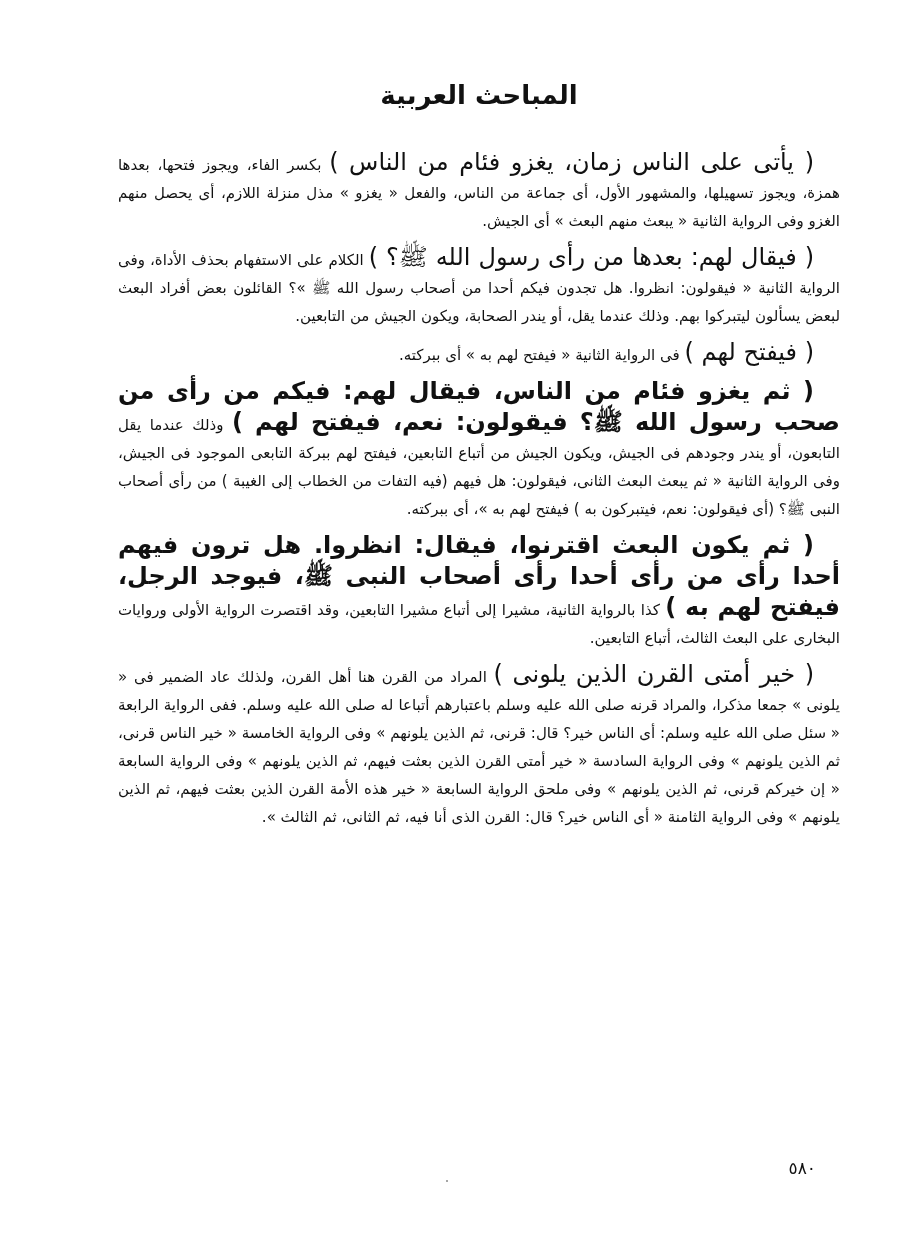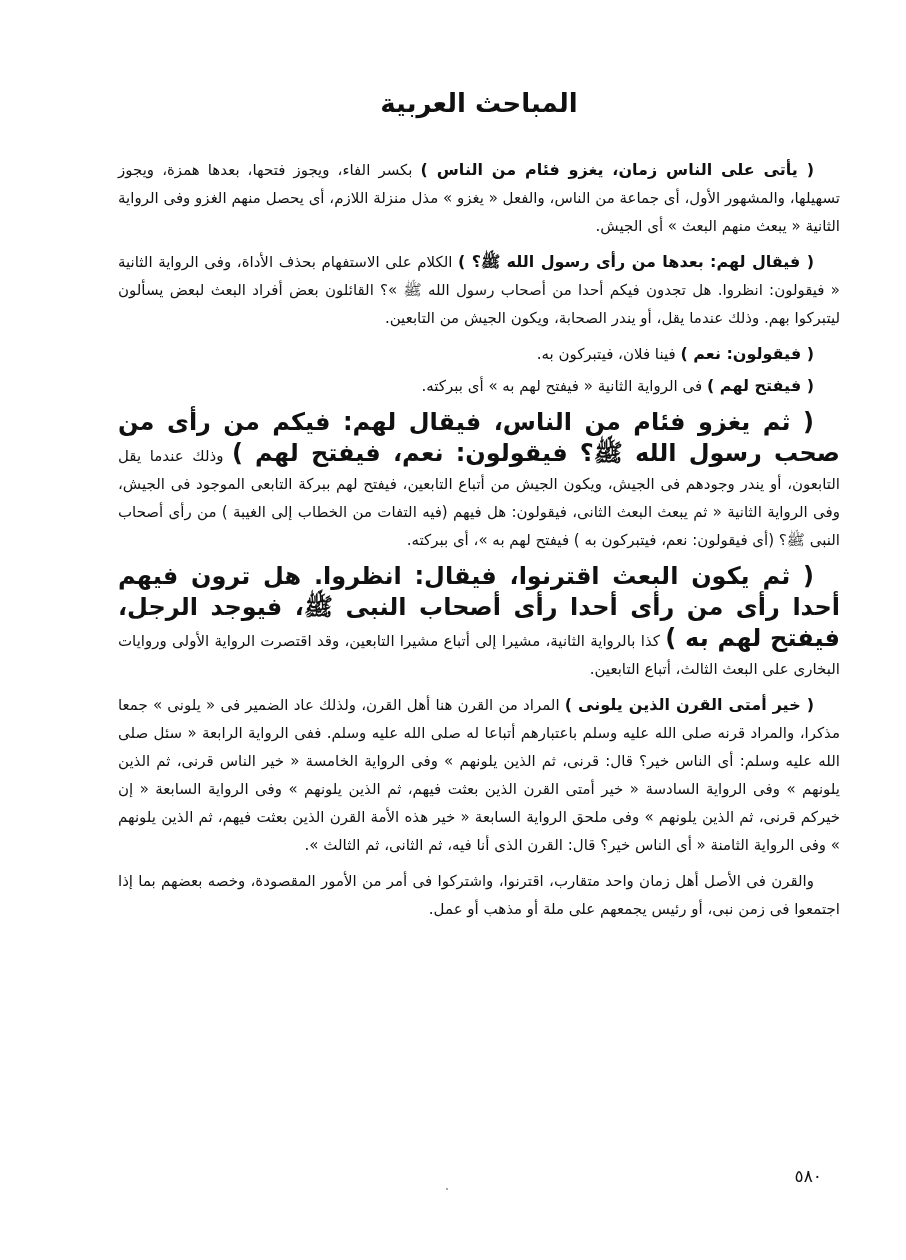--- a/index.html
+++ b/index.html
@@ -15,21 +15,20 @@
       color: #111111;
       font-family: "DejaVu Sans", "Liberation Sans", sans-serif;
     }
     .page {
       position: absolute;
       left: 118px;
       top: 0;
       width: 722px;
       height: 1060px;
       direction: rtl;
-      margin-top: 8px;
     }
     .title {
       position: absolute;
       top: 80px;
       left: 0;
       right: 0;
       text-align: center;
       font-size: 26px;
       font-weight: bold;
       letter-spacing: 0.5px;
@@ -43,31 +42,31 @@
       line-height: 28px;
       text-align: justify;
       text-align-last: right;
     }
     .para {
       margin: 0 0 8px 0;
       text-indent: 26px;
     }
     .para.tight { margin-bottom: 4px; }
     .lemma {
-      font-weight: bold;
-      font-size: 16px;
+      font-weight: normal;
+      font-size: 24px;
     }
     .lemma-lg {
       font-weight: bold;
       font-size: 24px;
     }
     .page-number {
       position: absolute;
       top: 1158px;
-      right: 18px;
+      right: 24px;
       font-size: 17px;
       letter-spacing: 2px;
     }
     .dot {
       position: absolute;
       top: 1180px;
       left: 328px;
       width: 2px;
       height: 2px;
       background: #888888;
@@ -80,35 +79,29 @@
 <div class="page">
   <div class="title">المباحث العربية</div>
 
   <div class="body-text">
     <p class="para">
       <span class="lemma">( يأتى على الناس زمان، يغزو فئام من الناس )</span><span> بكسر الفاء، ويجوز فتحها، بعدها همزة، ويجوز تسهيلها، والمشهور الأول، أى جماعة من الناس، والفعل « يغزو » مذل منزلة اللازم، أى يحصل منهم الغزو وفى الرواية الثانية « يبعث منهم البعث » أى الجيش.</span>
     </p>
     <p class="para">
       <span class="lemma">( فيقال لهم: بعدها من رأى رسول الله ﷺ؟ )</span><span> الكلام على الاستفهام بحذف الأداة، وفى الرواية الثانية « فيقولون: انظروا. هل تجدون فيكم أحدا من أصحاب رسول الله ﷺ »؟ القائلون بعض أفراد البعث لبعض يسألون ليتبركوا بهم. وذلك عندما يقل، أو يندر الصحابة، ويكون الجيش من التابعين.</span>
     </p>
-    <p class="para tight">
-      <span class="lemma">( فيقولون: نعم )</span><span> فينا فلان، فيتبركون به.</span>
-    </p>
     <p class="para">
       <span class="lemma">( فيفتح لهم )</span><span> فى الرواية الثانية « فيفتح لهم به » أى ببركته.</span>
     </p>
     <p class="para">
       <span class="lemma-lg">( ثم يغزو فئام من الناس، فيقال لهم: فيكم من رأى من صحب رسول الله ﷺ؟ فيقولون: نعم، فيفتح لهم )</span><span> وذلك عندما يقل التابعون، أو يندر وجودهم فى الجيش، ويكون الجيش من أتباع التابعين، فيفتح لهم ببركة التابعى الموجود فى الجيش، وفى الرواية الثانية « ثم يبعث البعث الثانى، فيقولون: هل فيهم (فيه التفات من الخطاب إلى الغيبة ) من رأى أصحاب النبى ﷺ؟ (أى فيقولون: نعم، فيتبركون به ) فيفتح لهم به »، أى ببركته.</span>
     </p>
     <p class="para">
       <span class="lemma-lg">( ثم يكون البعث اقترنوا، فيقال: انظروا. هل ترون فيهم أحدا رأى من رأى أحدا رأى أصحاب النبى ﷺ، فيوجد الرجل، فيفتح لهم به )</span><span> كذا بالرواية الثانية، مشيرا إلى أتباع مشيرا التابعين، وقد اقتصرت الرواية الأولى وروايات البخارى على البعث الثالث، أتباع التابعين.</span>
     </p>
     <p class="para">
       <span class="lemma">( خير أمتى القرن الذين يلونى )</span><span> المراد من القرن هنا أهل القرن، ولذلك عاد الضمير فى « يلونى » جمعا مذكرا، والمراد قرنه صلى الله عليه وسلم باعتبارهم أتباعا له صلى الله عليه وسلم. ففى الرواية الرابعة « سئل صلى الله عليه وسلم: أى الناس خير؟ قال: قرنى، ثم الذين يلونهم » وفى الرواية الخامسة « خير الناس قرنى، ثم الذين يلونهم » وفى الرواية السادسة « خير أمتى القرن الذين بعثت فيهم، ثم الذين يلونهم » وفى الرواية السابعة « إن خيركم قرنى، ثم الذين يلونهم » وفى ملحق الرواية السابعة « خير هذه الأمة القرن الذين بعثت فيهم، ثم الذين يلونهم » وفى الرواية الثامنة « أى الناس خير؟ قال: القرن الذى أنا فيه، ثم الثانى، ثم الثالث ».</span>
     </p>
-    <p class="para">
-      <span>والقرن فى الأصل أهل زمان واحد متقارب، اقترنوا، واشتركوا فى أمر من الأمور المقصودة، وخصه بعضهم بما إذا اجتمعوا فى زمن نبى، أو رئيس يجمعهم على ملة أو مذهب أو عمل.</span>
-    </p>
   </div>
 
   <div class="dot"></div>
   <div class="page-number">٥٨٠</div>
 </div>
 
 </body></html>

